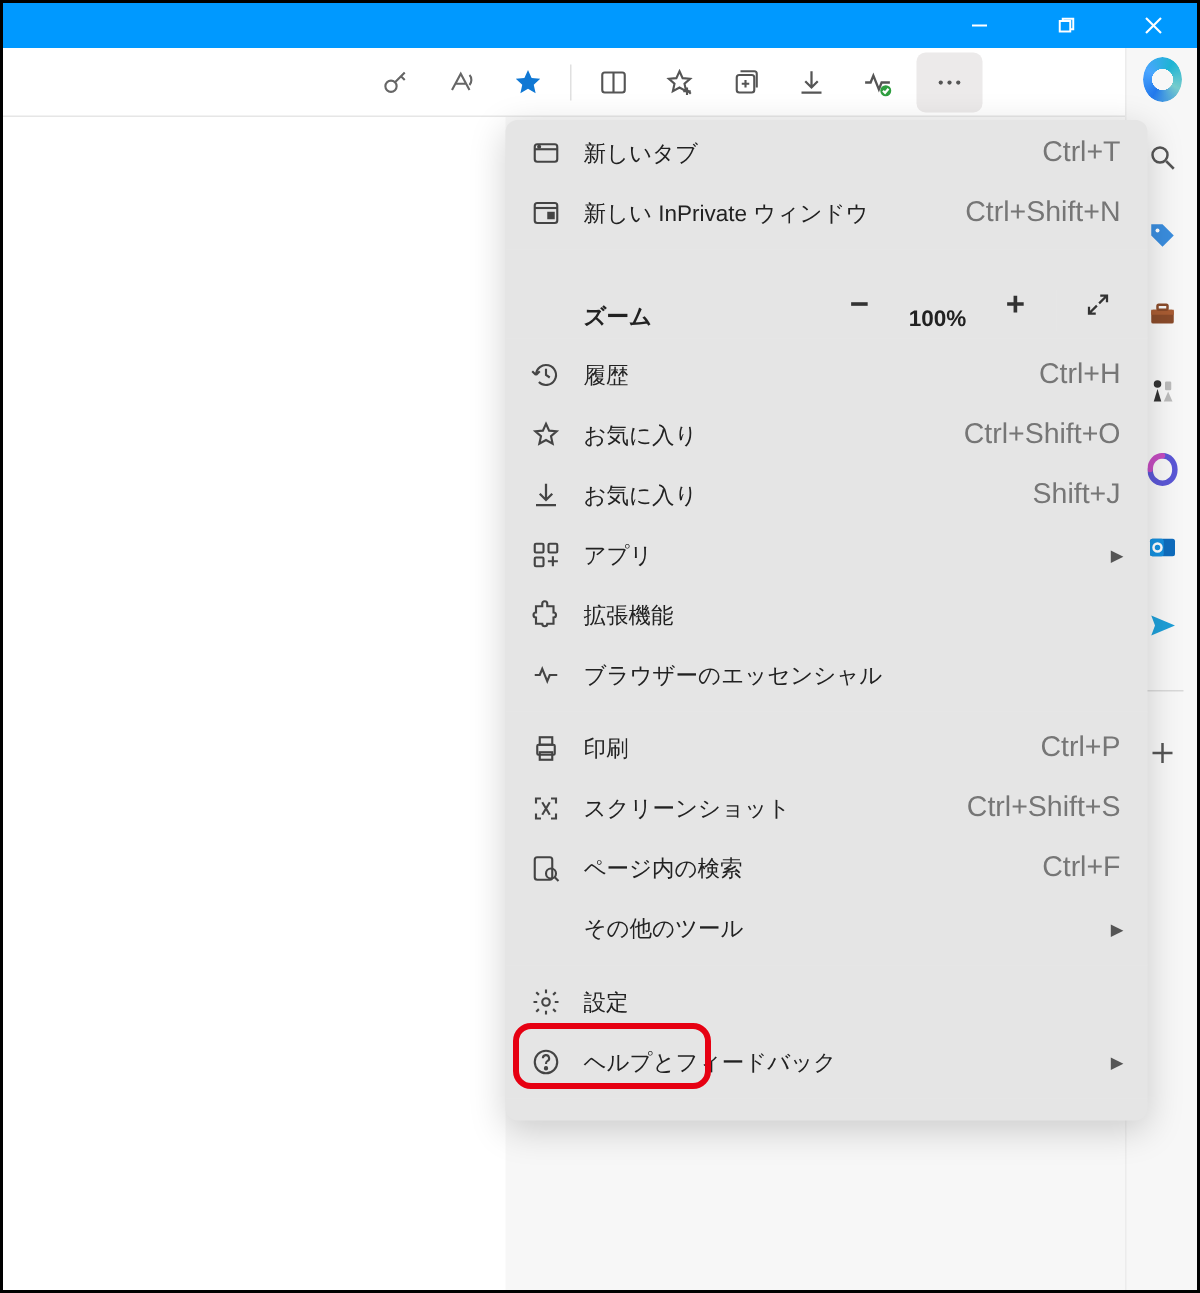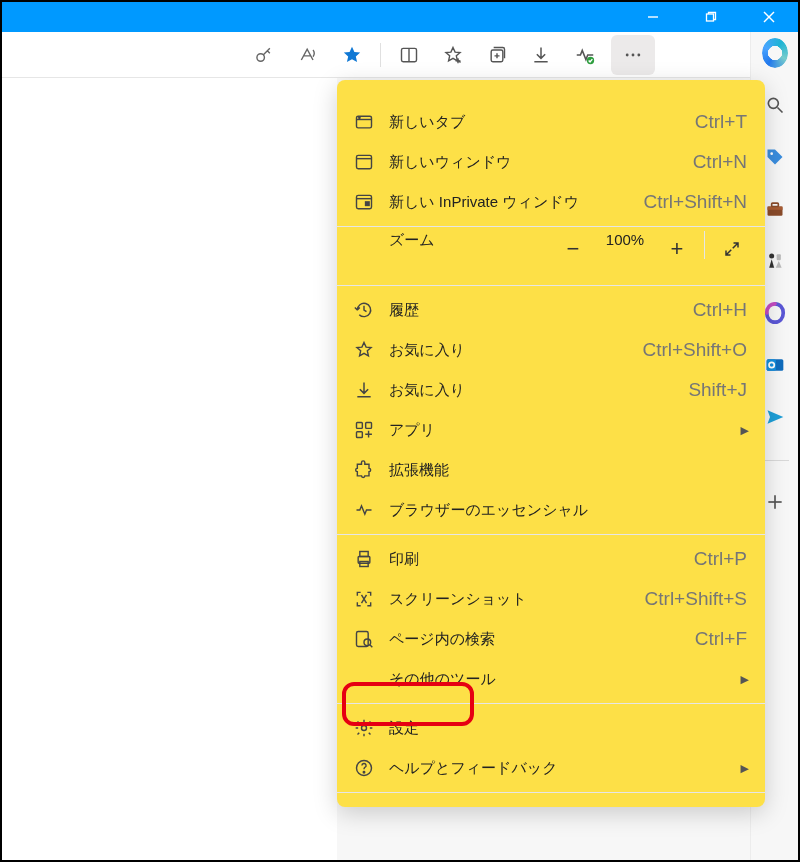--- a/index.html
+++ b/index.html
@@ -88,24 +88,24 @@
   .right-col .plus-sep {
     width: 28px; border-top: 1px solid #d9d9d9; margin: 4px 0 2px 0;
   }
 
   
   .menu {
     position: absolute;
     top: 78px;
     left: 335px;
     width: 428px;
-    background: #fde047;
+    background: #e5e5e5;
     border-radius: 8px;
     box-shadow: 0 6px 24px rgba(0,0,0,.18);
-    padding: 22px 0 10px 0;
+    padding: 2px 0 10px 0;
   }
   .menu .row {
     display: flex;
     align-items: center;
     height: 40px;
     padding: 0 18px 0 16px;
     gap: 14px;
   }
   .menu .row .micon {
     width: 22px; height: 22px;
@@ -128,23 +128,24 @@
     margin-left: auto;
     letter-spacing: -2px;
   }
   .menu .sep {
     height: 1px;
     background: #e6e6e6;
     margin: 4px 0;
   }
   .menu .zoom-row {
     display: flex;
-    align-items: flex-start;
+    align-items: flex-end;
     height: 50px;
     padding: 0 10px 0 52px;
+    font-weight: bold;
   }
   .menu .zoom-row .zlabel { flex: 1; font-size: 15px; color: #222; }
   .menu .zoom-row .zbtn {
     width: 46px; height: 36px;
     display: flex; align-items: center; justify-content: center;
     font-size: 22px; color: #333;
   }
   .menu .zoom-row .zval {
     width: 58px; text-align: center;
     font-size: 15px; color: #222;
@@ -330,30 +331,20 @@
         </svg>
       </span>
     <span class="mlabel">新しいタブ</span>
     <span class="mshort">Ctrl+T</span>
   </div>
   <div class="row">
     <span class="micon">
         <svg width="20" height="20" viewBox="0 0 24 24" fill="none" stroke="#444" stroke-width="1.7">
           <rect x="3" y="4" width="18" height="16" rx="2"></rect>
           <line x1="3" y1="8" x2="21" y2="8"></line>
-        </svg>
-      </span>
-    <span class="mlabel">新しいウィンドウ</span>
-    <span class="mshort">Ctrl+N</span>
-  </div>
-  <div class="row">
-    <span class="micon">
-        <svg width="20" height="20" viewBox="0 0 24 24" fill="none" stroke="#444" stroke-width="1.7">
-          <rect x="3" y="4" width="18" height="16" rx="2"></rect>
-          <line x1="3" y1="8" x2="21" y2="8"></line>
           <path d="M13 11 H19 V17 H13 Z" fill="#444" stroke="none"></path>
         </svg>
       </span>
     <span class="mlabel">新しい InPrivate ウィンドウ</span>
     <span class="mshort">Ctrl+Shift+N</span>
   </div>
   <div class="sep"></div>
 
   <div class="zoom-row">
     <span class="zlabel">ズーム</span>

